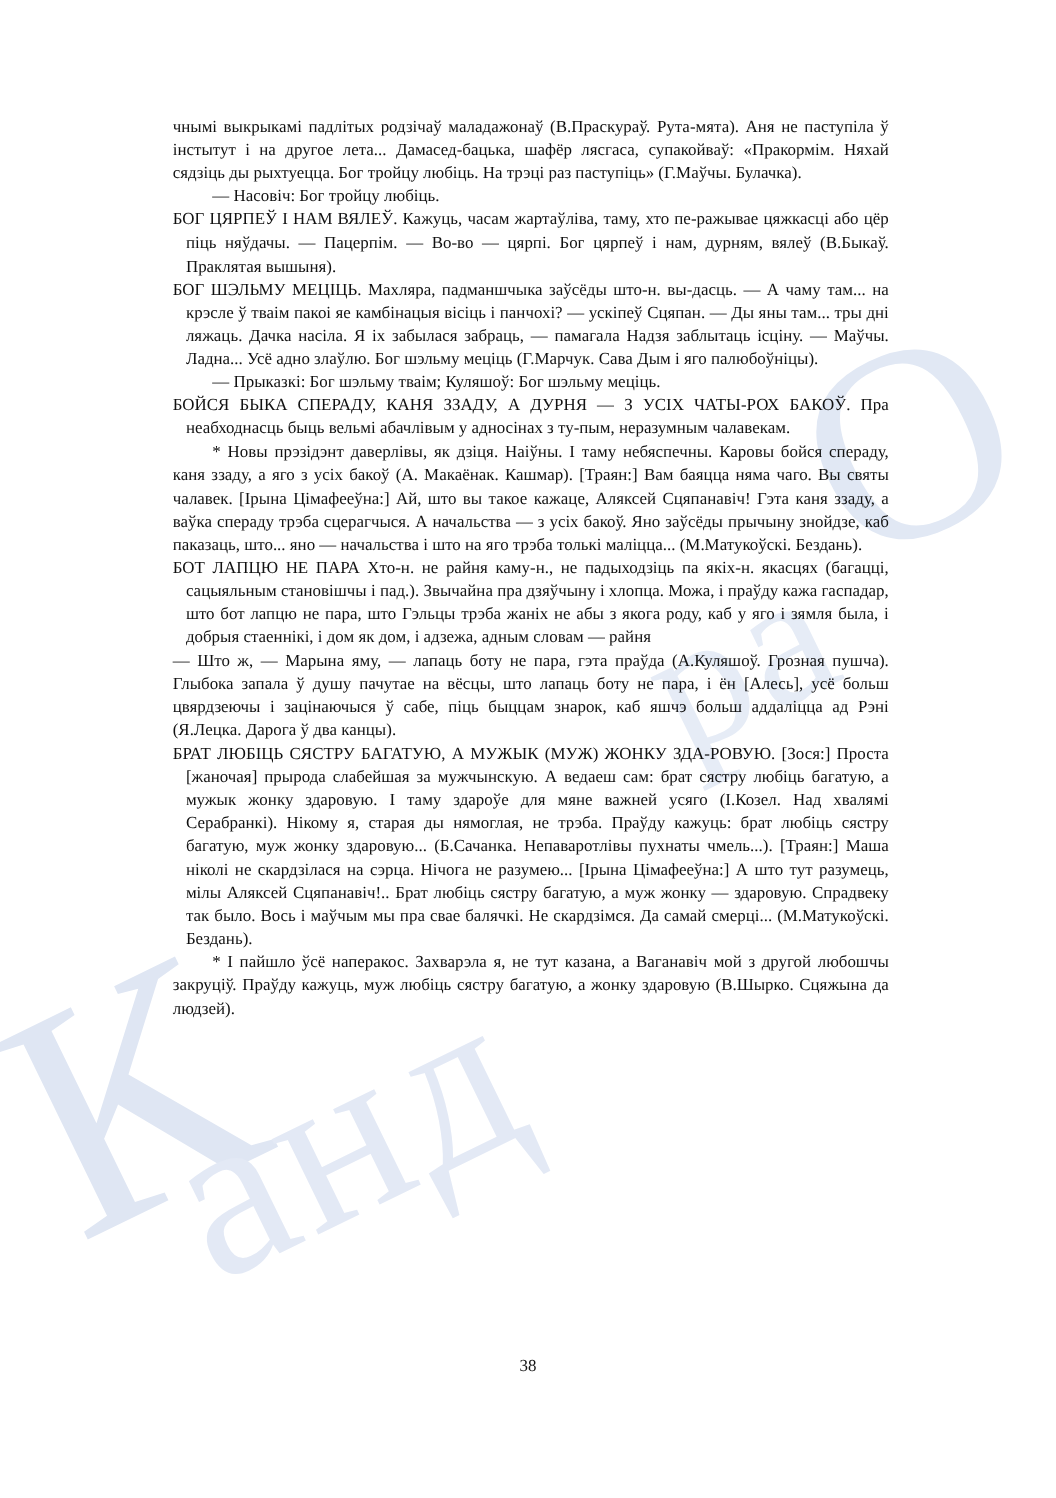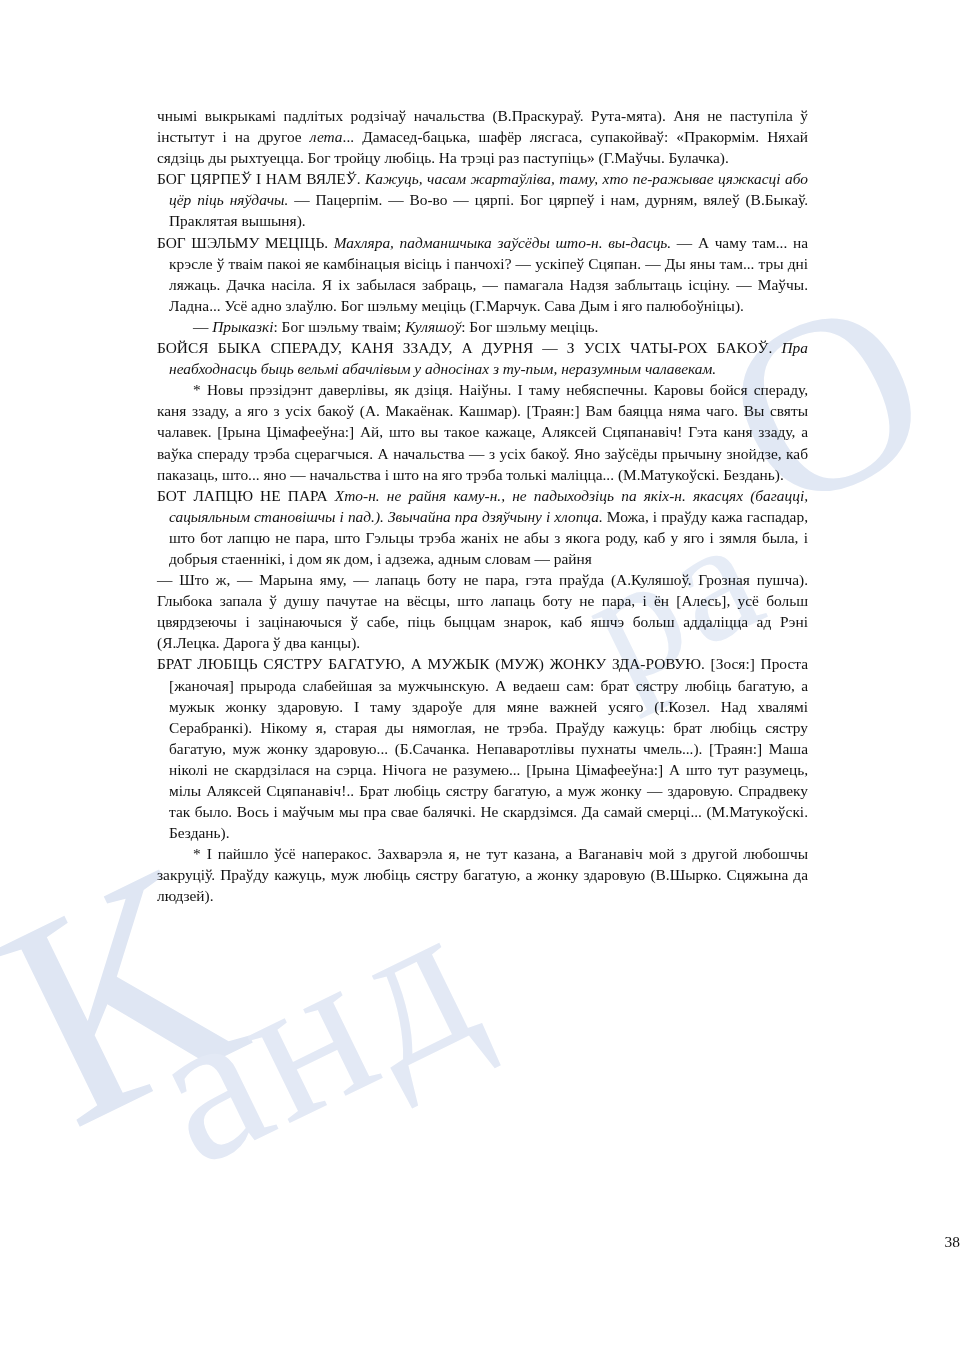--- a/index.html
+++ b/index.html
@@ -89,51 +89,52 @@
   .block + .block { margin-top: 0; }
 
   
   .p-cont { text-indent: 0; }                 
   .p-ind  { text-indent: 36px; }              
   .p-hang {                                    
     padding-left: 12px;
     text-indent: -12px;
   }
   .p-gap-before { margin-top: 11px; }
-  .it { font-style: italic; }
+  .it { }
 
   
   .folio {
     position: absolute;
     left: 0;
     right: 0;
     top: 1233px;
-    text-align: right;
+    text-align: center;
     font-size: 15.4px;
     font-family: "Liberation Serif", "DejaVu Serif", serif;
     color: #111111;
     z-index: 2;
   }
 </style>
 </head>
 <body>
 
 <div class="page">
 
   <div class="watermark-layer">
     <div class="wm wm-k">К</div>
     <div class="wm wm-tail">анд</div>
     <div class="wm wm-r">О</div>
     <div class="wm wm-r2">ра</div>
   </div>
 
   <div class="content">
 
-    <p class="block p-cont"><span>чнымі выкрыкамі падлітых родзічаў начальства (В.Праскураў. Рута-мята). Аня не паступіла ў інстытут і на другое </span><span class="it">лета</span><span>... Дамасед-бацька, шафёр лясгаса, супакойваў: «Пракормім. Няхай сядзіць ды рыхтуецца. Бог тройцу любіць. На трэці раз паступіць» (Г.Маўчы. Булачка).</span></p>
+    <p class="block p-cont"><span>чнымі выкрыкамі падлітых родзічаў маладажонаў (В.Праскураў. Рута-мята). Аня не паступіла ў інстытут і на другое </span><span class="it">лета</span><span>... Дамасед-бацька, шафёр лясгаса, супакойваў: «Пракормім. Няхай сядзіць ды рыхтуецца. Бог тройцу любіць. На трэці раз паступіць» (Г.Маўчы. Булачка).</span></p>
 
+    <p class="block p-ind"><span>— </span><span class="it">Насовіч</span><span>: Бог тройцу любіць.</span></p>
 
     <p class="block p-hang p-gap-before"><span>БОГ ЦЯРПЕЎ І НАМ ВЯЛЕЎ. </span><span class="it">Кажуць, часам жартаўліва, таму, хто пе-ражывае цяжкасці або цёр піць няўдачы.</span><span> — Пацерпім. — Во-во — цярпі. Бог цярпеў і нам, дурням, вялеў (В.Быкаў. Праклятая вышыня).</span></p>
 
     <p class="block p-hang p-gap-before"><span>БОГ ШЭЛЬМУ МЕЦІЦЬ. </span><span class="it">Махляра, падманшчыка заўсёды што-н. вы-дасць.</span><span> — А чаму там... на крэсле ў тваім пакоі яе камбінацыя вісіць і панчохі? — ускіпеў Сцяпан. — Ды яны там... тры дні ляжаць. Дачка насіла. Я іх забылася забраць, — памагала Надзя заблытаць ісціну. — Маўчы. Ладна... Усё адно злаўлю. Бог шэльму меціць (Г.Марчук. Сава Дым і яго палюбоўніцы).</span></p>
 
     <p class="block p-ind p-gap-before"><span>— </span><span class="it">Прыказкі</span><span>: Бог шэльму тваім; </span><span class="it">Куляшоў</span><span>: Бог шэльму меціць.</span></p>
 
     <p class="block p-hang p-gap-before"><span>БОЙСЯ БЫКА СПЕРАДУ, КАНЯ ЗЗАДУ, А ДУРНЯ — З УСІХ ЧАТЫ-РОХ БАКОЎ. </span><span class="it">Пра неабходнасць быць вельмі абачлівым у адносінах з ту-пым, неразумным чалавекам.</span></p>
 
     <p class="block p-ind"><span>* Новы прэзідэнт даверлівы, як дзіця. Наіўны. І таму небяспечны. Каровы бойся спераду, каня ззаду, а яго з усіх бакоў (А. Макаёнак. Кашмар). [Траян:] Вам баяцца няма чаго. Вы святы чалавек. [Ірына Цімафееўна:] Ай, што вы такое кажаце, Аляксей Сцяпанавіч! Гэта каня ззаду, а ваўка спераду трэба сцерагчыся. А начальства — з усіх бакоў. Яно заўсёды прычыну знойдзе, каб паказаць, што... яно — начальства і што на яго трэба толькі маліцца... (М.Матукоўскі. Бездань).</span></p>

